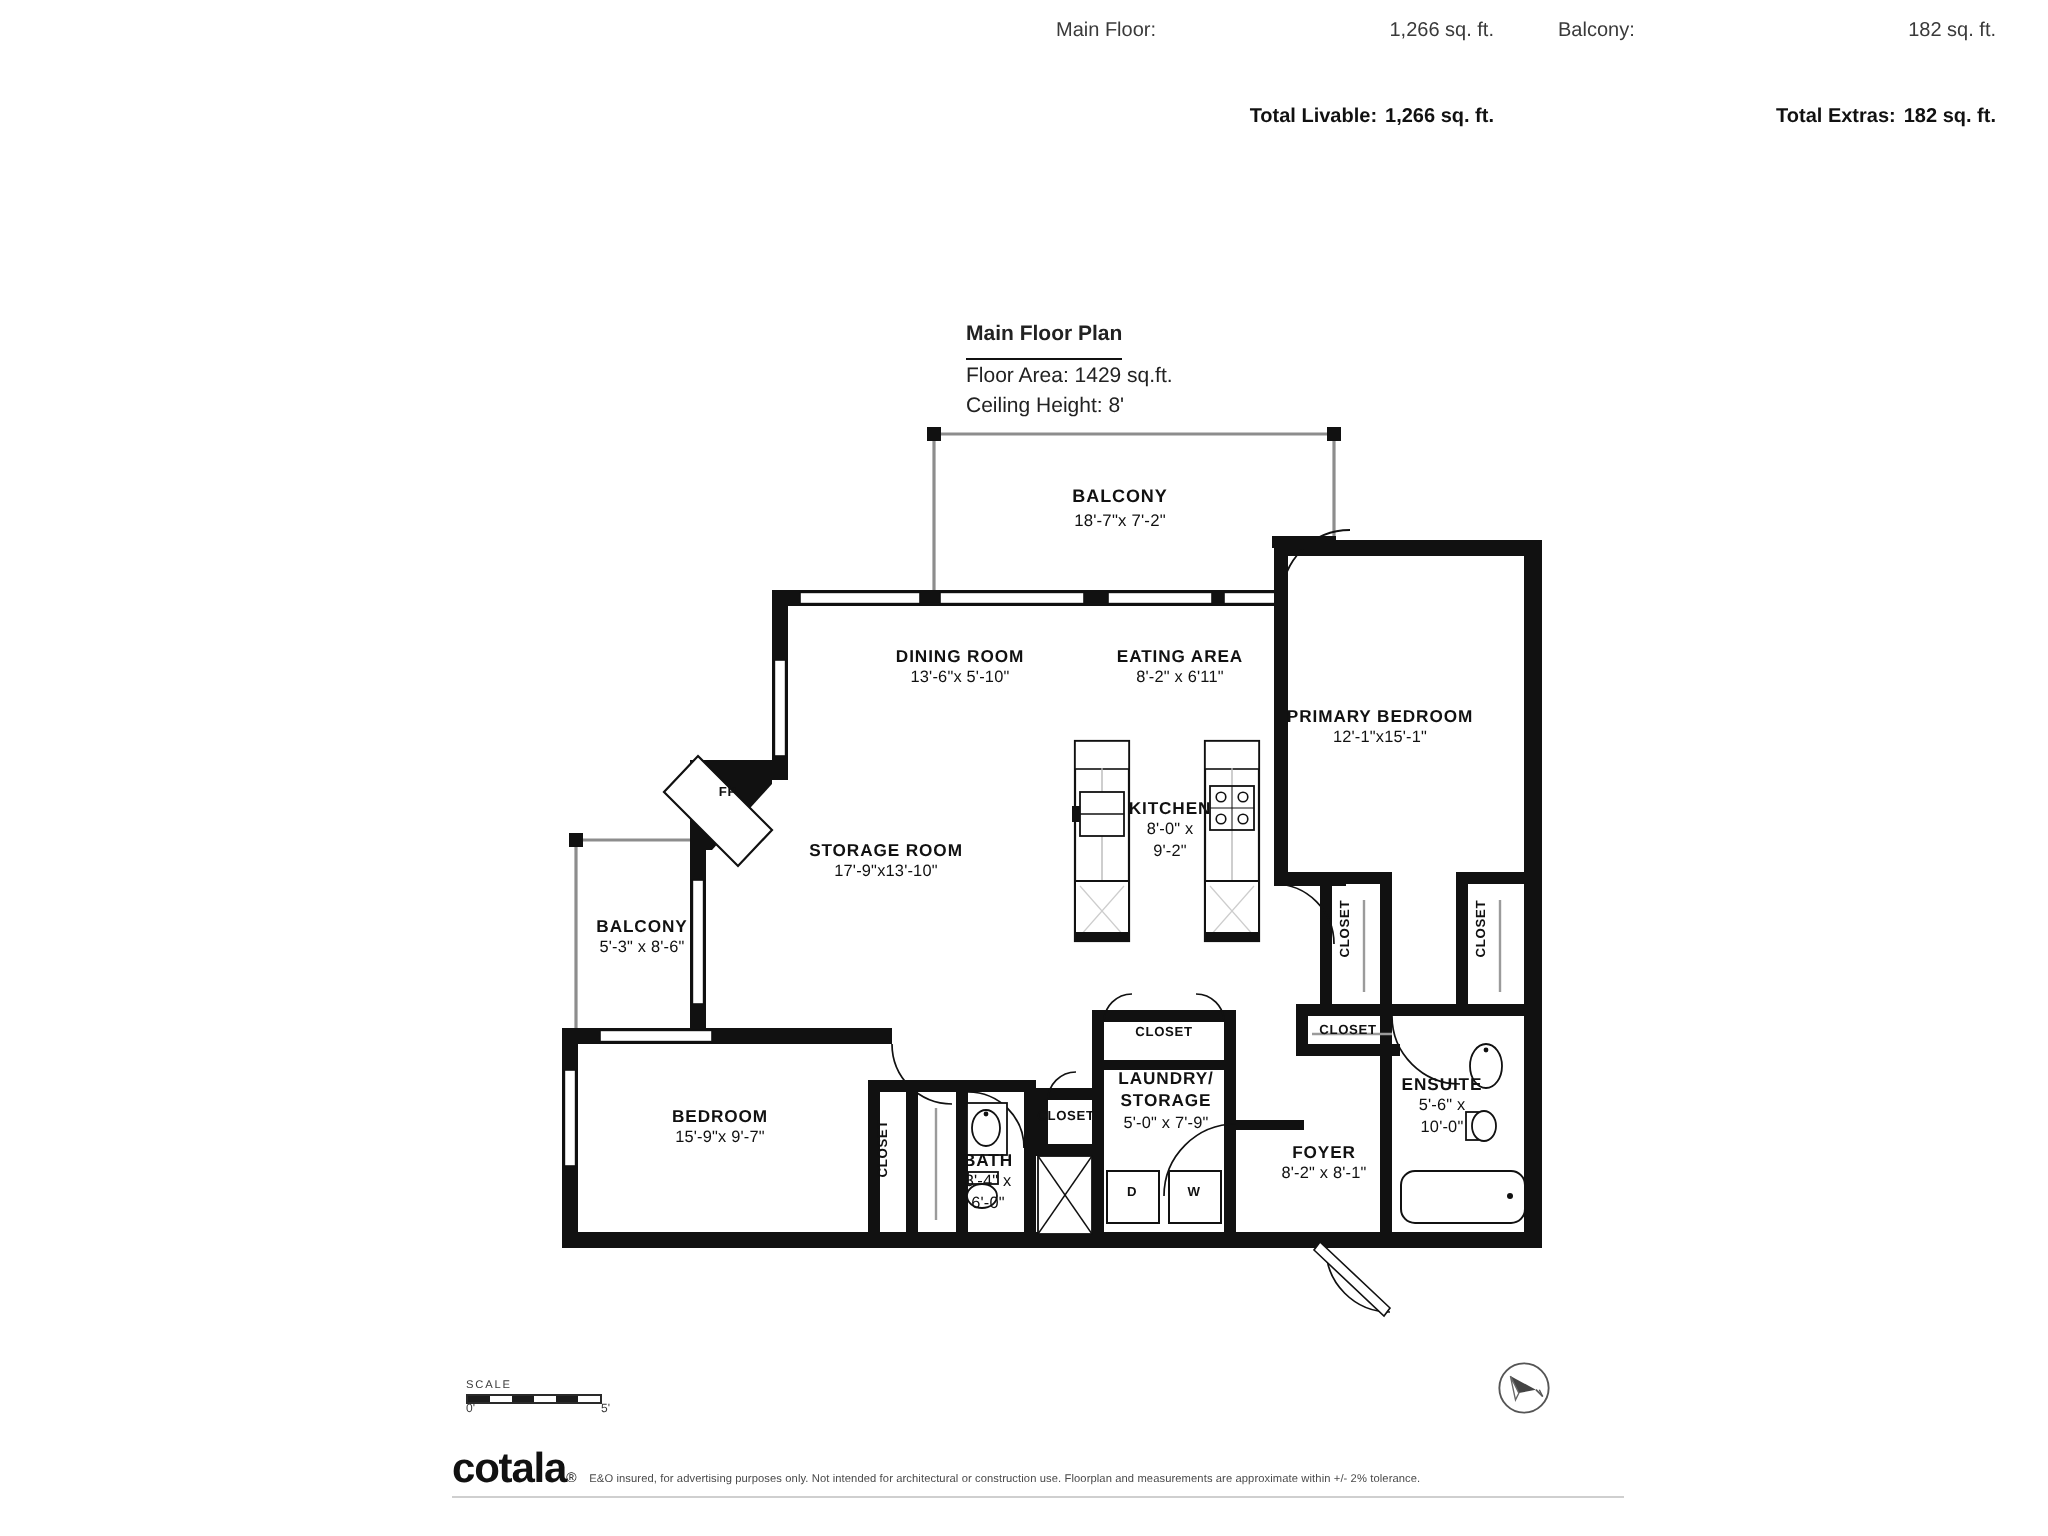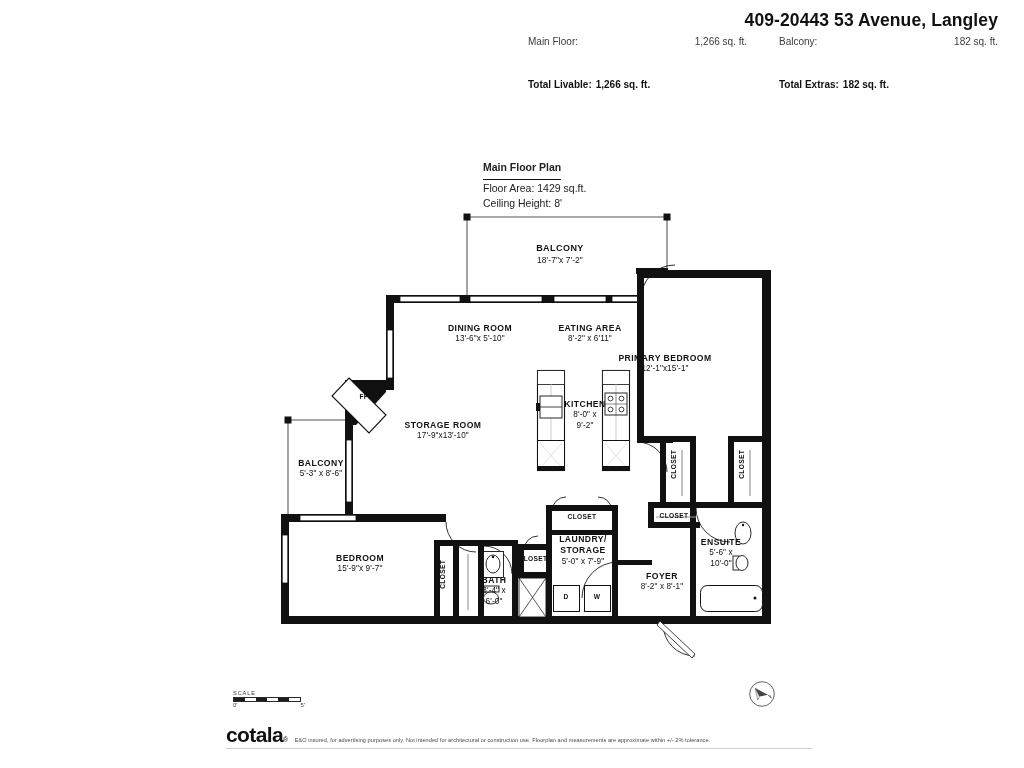--- a/index.html
+++ b/index.html
@@ -37,21 +37,21 @@
     column-gap: 4px;
     row-gap: 2px;
     font-size: 10px;
     color: #3a3a3a;
     gap: 32px;
   }
   .hdr-cell { display: flex; justify-content: space-between; align-items: baseline; }
   .hdr-cell .k { white-space: nowrap; }
   .hdr-cell .v { white-space: nowrap; }
   .hdr-grid .bold .k, .hdr-grid .bold .v { font-weight: bold; color: #111; }
-  .hdr-grid .bold { justify-content: flex-start; gap: 4px; }
+  .hdr-grid .bold { justify-content: flex-end; gap: 4px; }
   .hdr-grid .bold .v { margin-left: 0; }
 
   
   #plan-caption {
     position: absolute;
     left: 483px; top: 160px;
     font-size: 10.5px;
     color: #222;
     line-height: 1.42;
   }
@@ -161,21 +161,20 @@
     width: 586px; height: 1px;
     background: #cfcfcf;
   }
 </style>
 </head>
 <body>
 
 <div id="page">
 
   <div id="header">
-    <div class="addr">409-20443 53 Avenue, Langley</div>
     <div class="hdr-grid">
       <div class="hdr-cell">
         <span class="k">Main Floor:</span>
         <span class="v">1,266 sq. ft.</span>
       </div>
       <div class="hdr-cell">
         <span class="k">Balcony:</span>
         <span class="v">182 sq. ft.</span>
       </div>
       <div class="hdr-cell bold">
@@ -413,21 +412,21 @@
   <div class="rlabel" style="left:420px; top:323px; width:120px;">
     <span class="n">DINING ROOM</span>
     <span class="d">13'-6"x 5'-10"</span>
   </div>
 
   <div class="rlabel" style="left:535px; top:323px; width:110px;">
     <span class="n">EATING AREA</span>
     <span class="d">8'-2" x 6'11"</span>
   </div>
 
-  <div class="rlabel" style="left:603px; top:353px; width:124px;">
+  <div class="rlabel" style="left:628px; top:353px; width:124px;">
     <span class="n">PRIMARY BEDROOM</span>
     <span class="d">12'-1"x15'-1"</span>
   </div>
 
   <div class="rlabel" style="left:559px; top:399px; width:52px;">
     <span class="n">KITCHEN</span>
     <span class="d">8'-0" x</span>
     <span class="d">9'-2"</span>
   </div>
 

